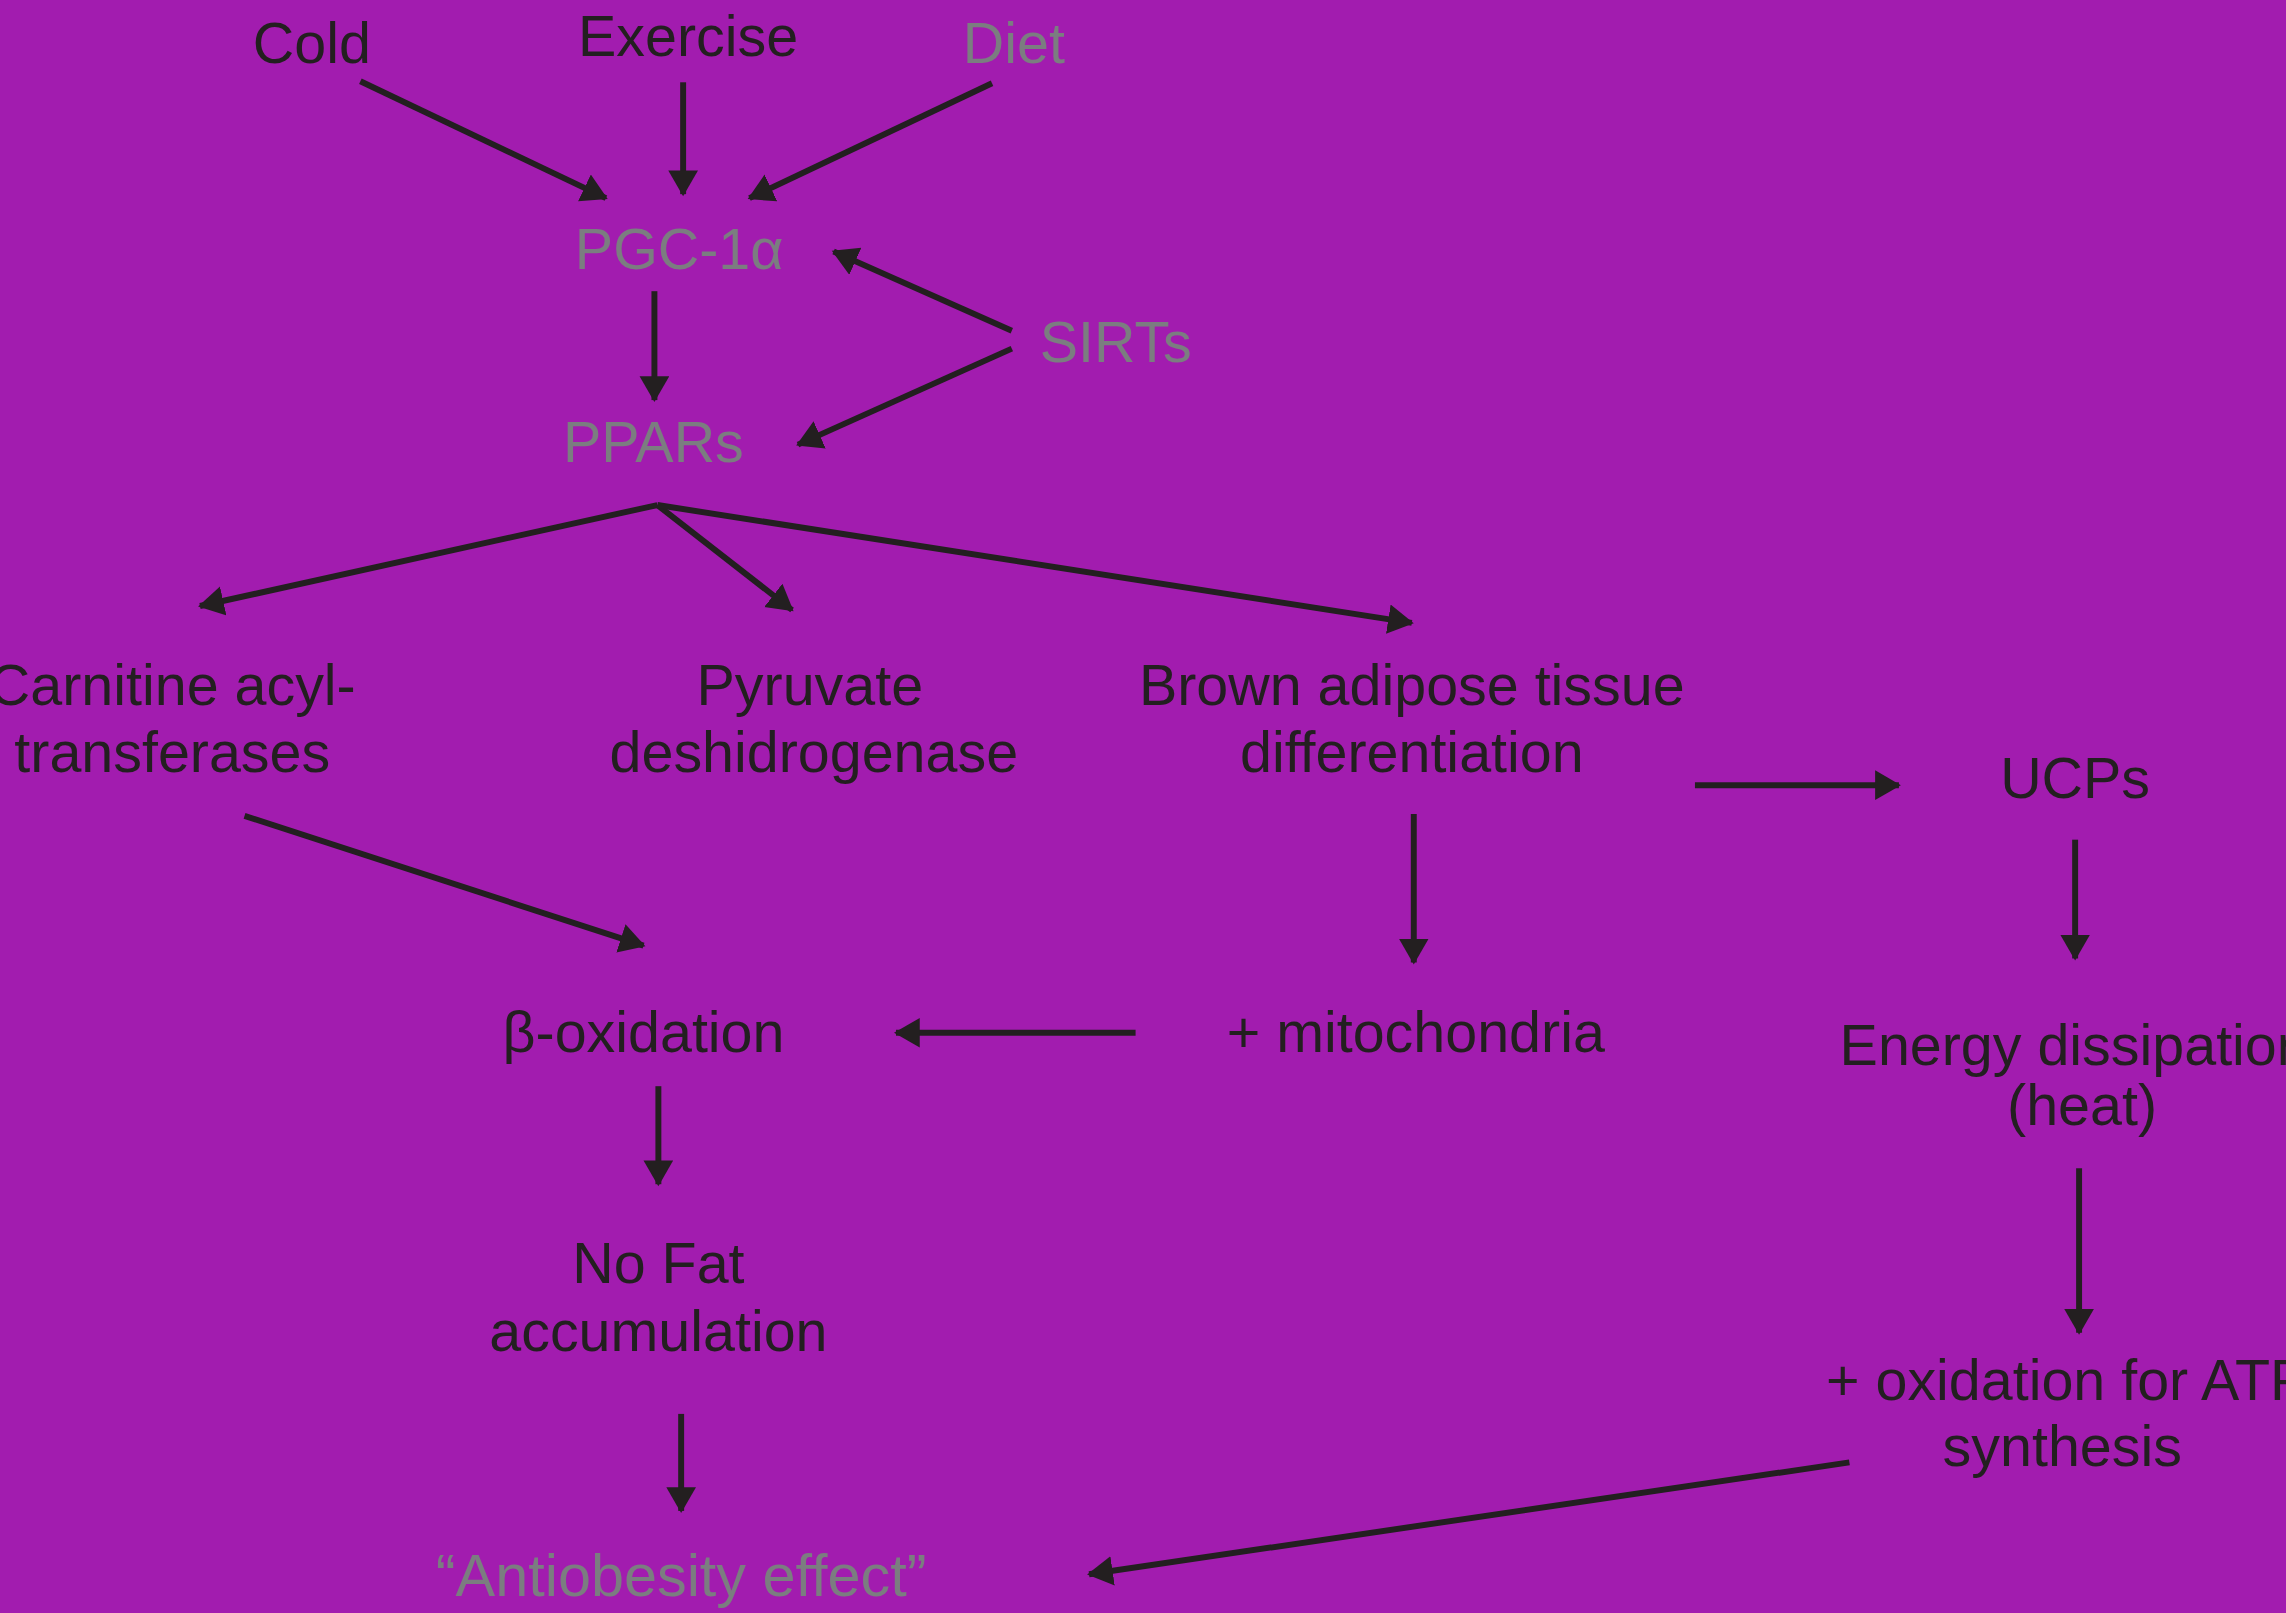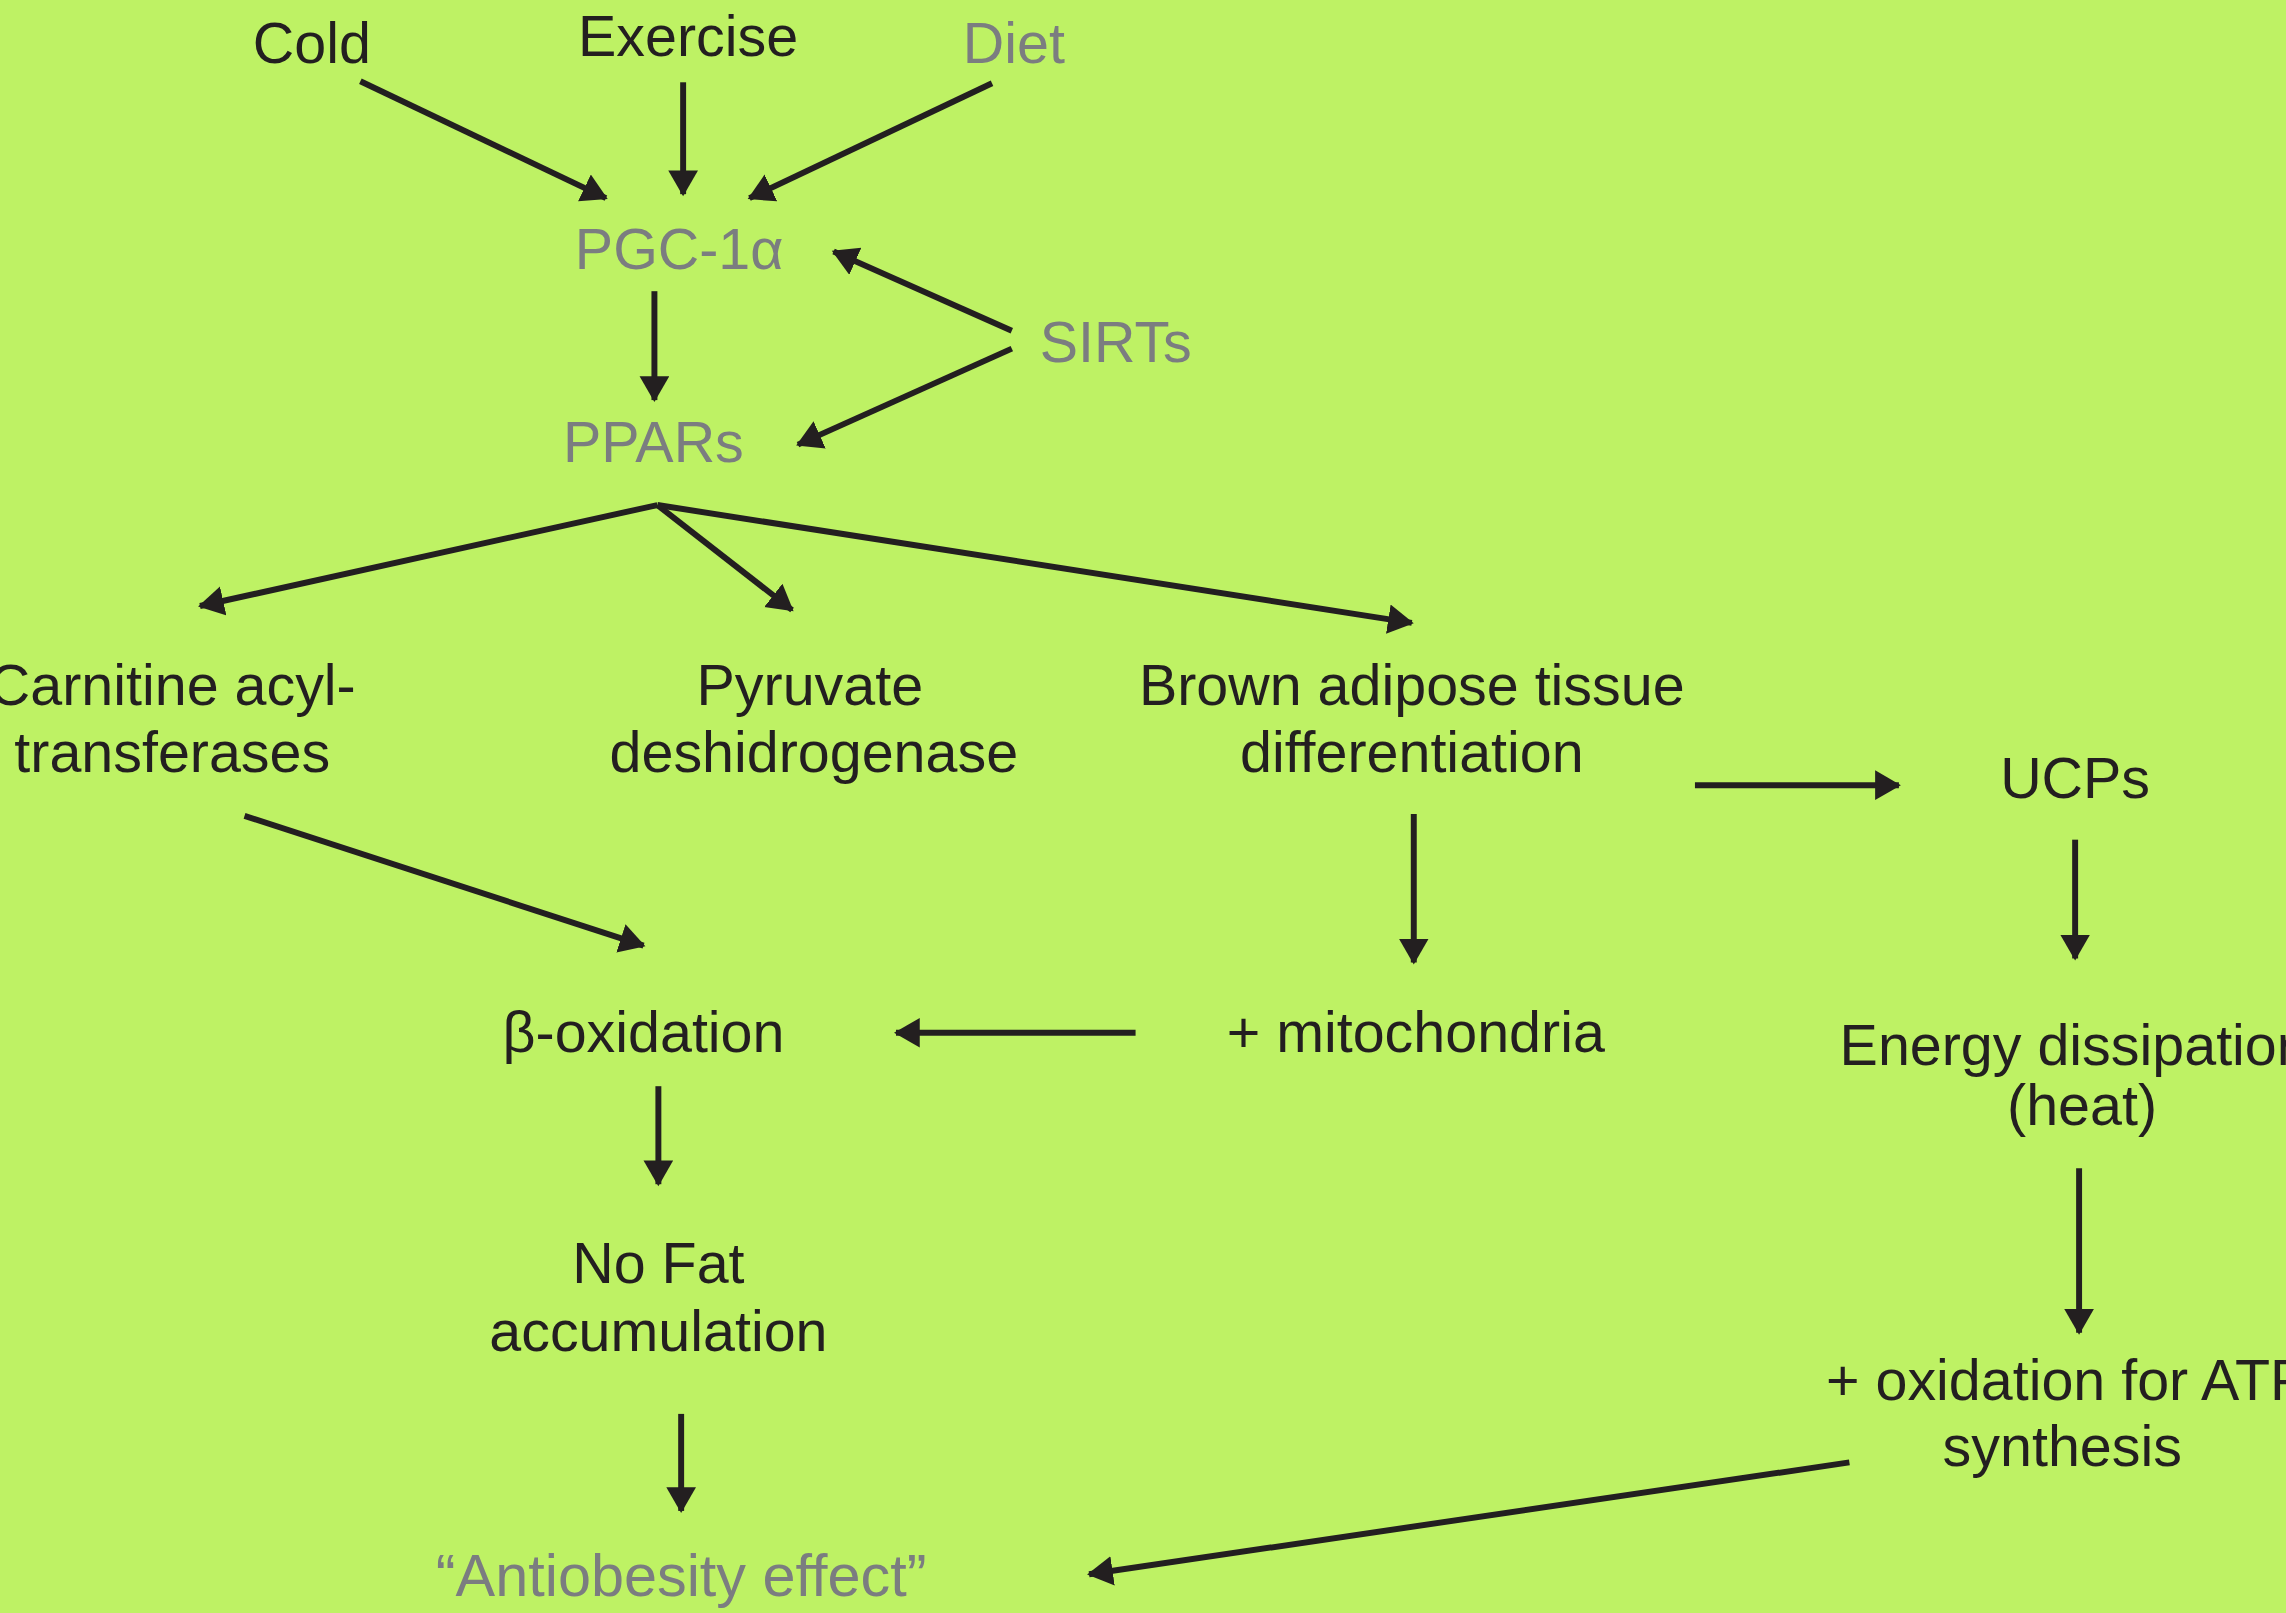--- a/index.html
+++ b/index.html
@@ -3,21 +3,21 @@
 <meta charset="utf-8">
 <style>
   html, body {
     margin: 0;
     padding: 0;
     background: #ffffff;
   }
   .figure-wrap {
     width: 2287px;
     height: 1614px;
-    background: #bef264;
+    background: #a21caf;
     overflow: hidden;
   }
   svg {
     display: block;
     font-family: "Liberation Sans", sans-serif;
   }
   text {
     font-size: 58px;
     text-anchor: middle;
   }

